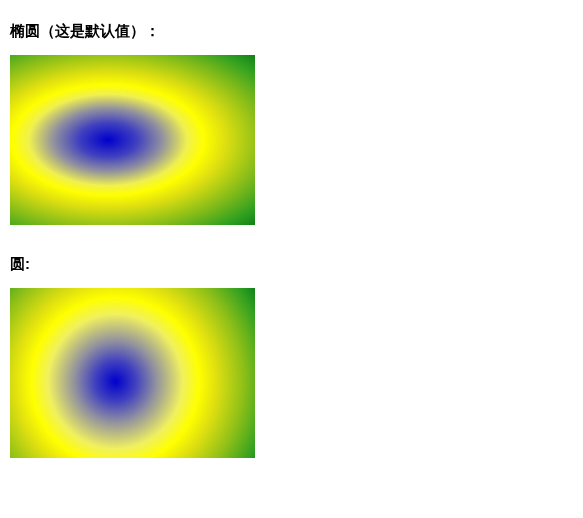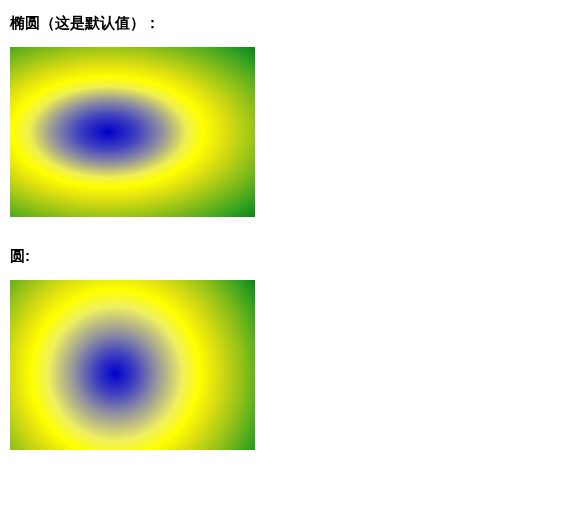--- a/index.html
+++ b/index.html
@@ -5,21 +5,21 @@
     body {
       margin: 0;
       padding: 10px;
       font-family: "Microsoft YaHei", "PingFang SC", "Helvetica Neue", Arial, sans-serif;
       font-size: 15px;
       font-weight: bold;
       color: #000;
       background: #fff;
     }
     .heading {
-      margin: 4px 0 14px 0;
+      margin: 12px 0 14px 0;
     }
     .heading.second {
       margin-top: 30px;
     }
     .grad-box {
       width: 245px;
       height: 170px;
       margin-bottom: 6px;
     }
     .grad-ellipse {

